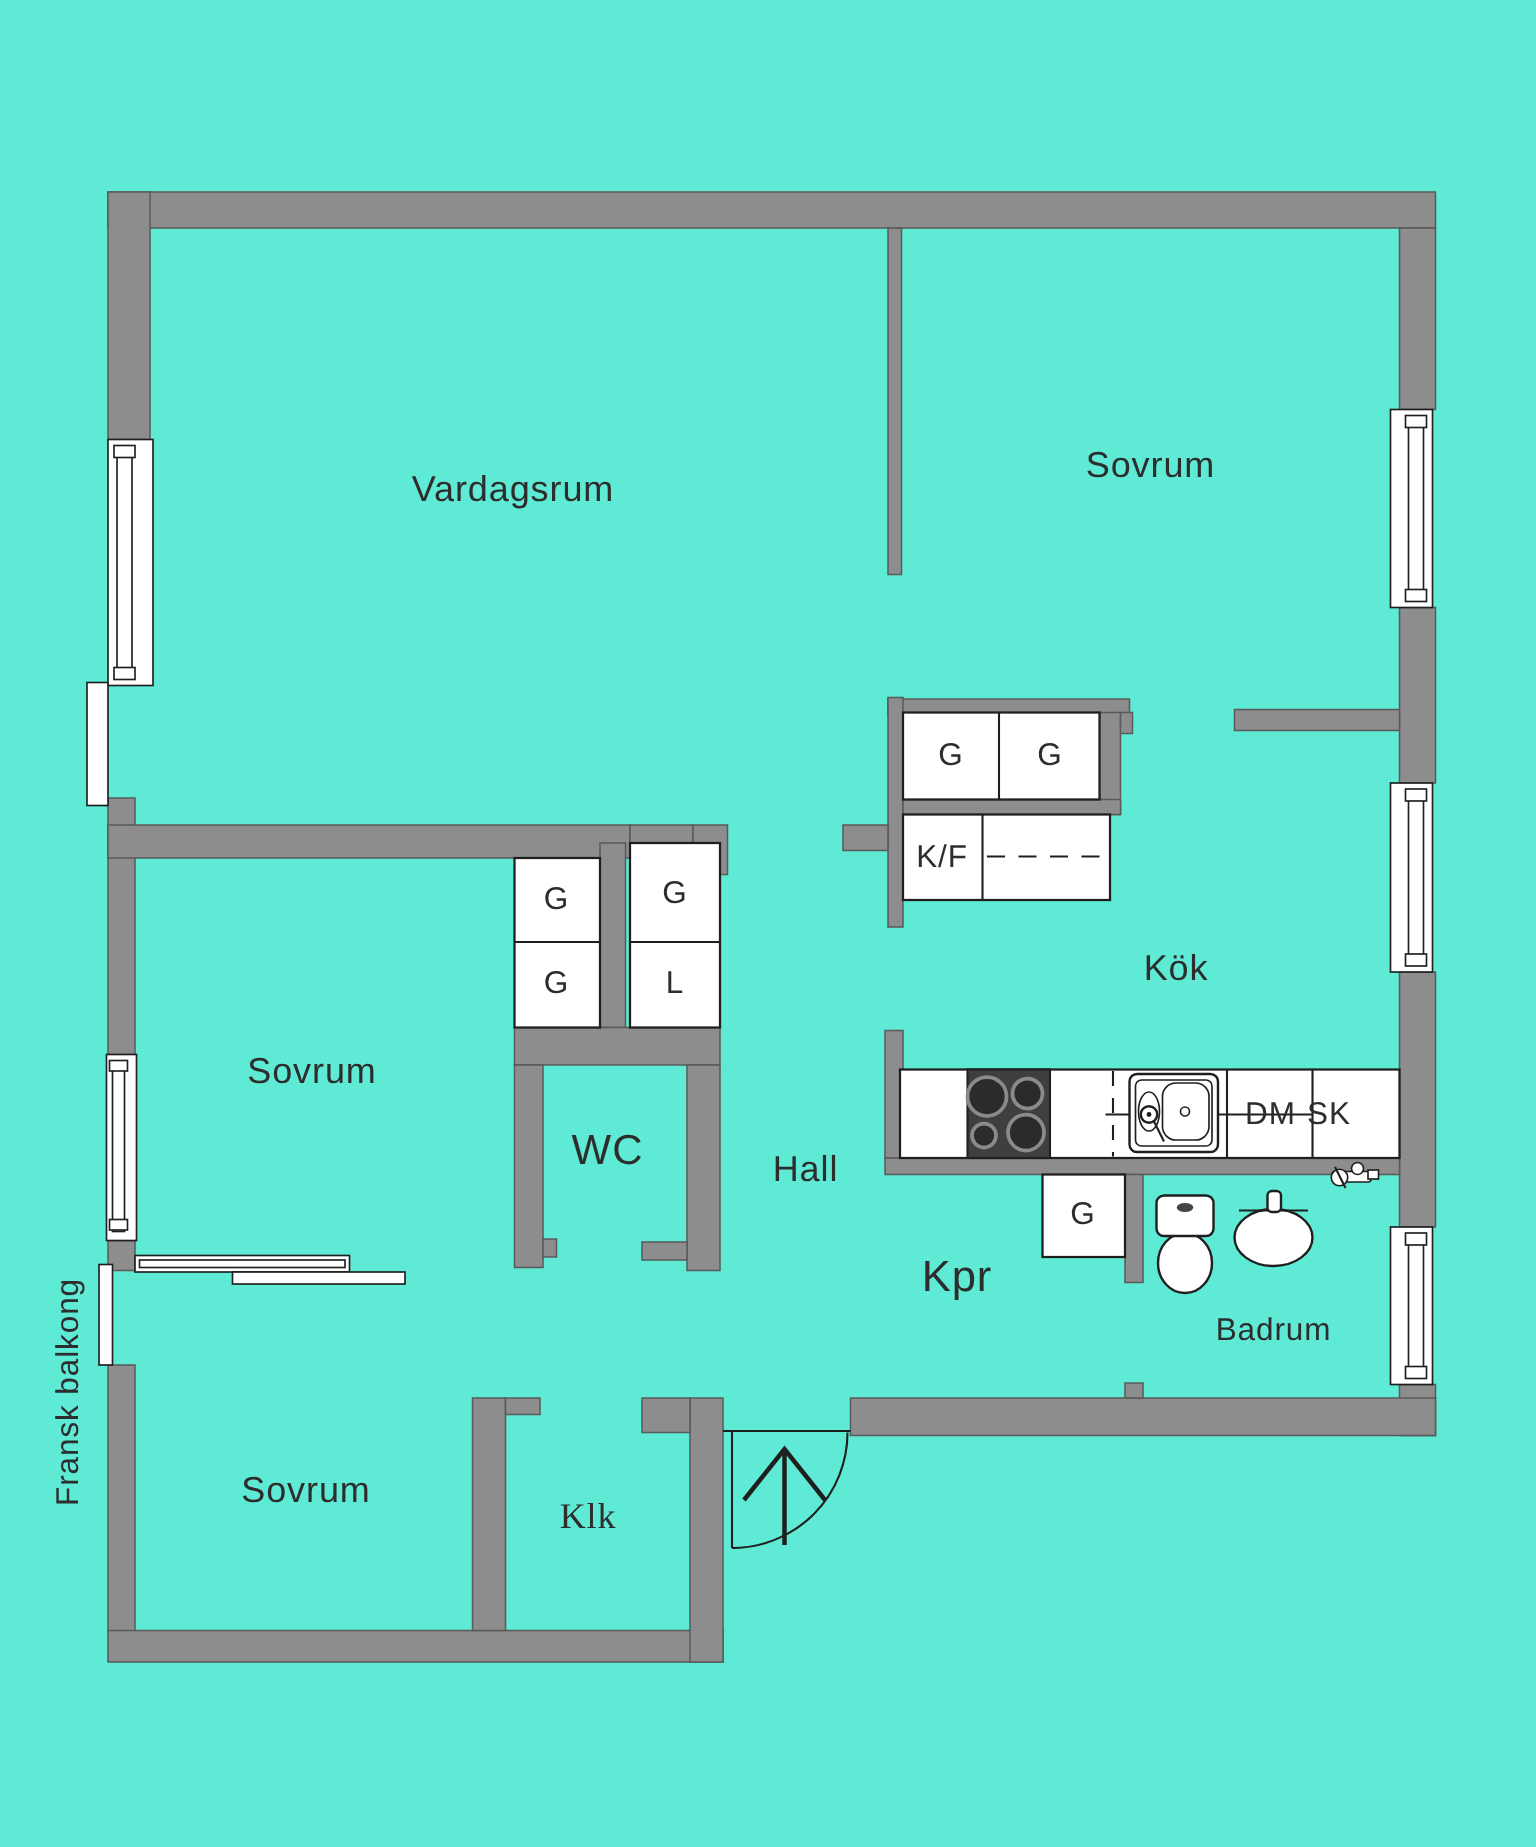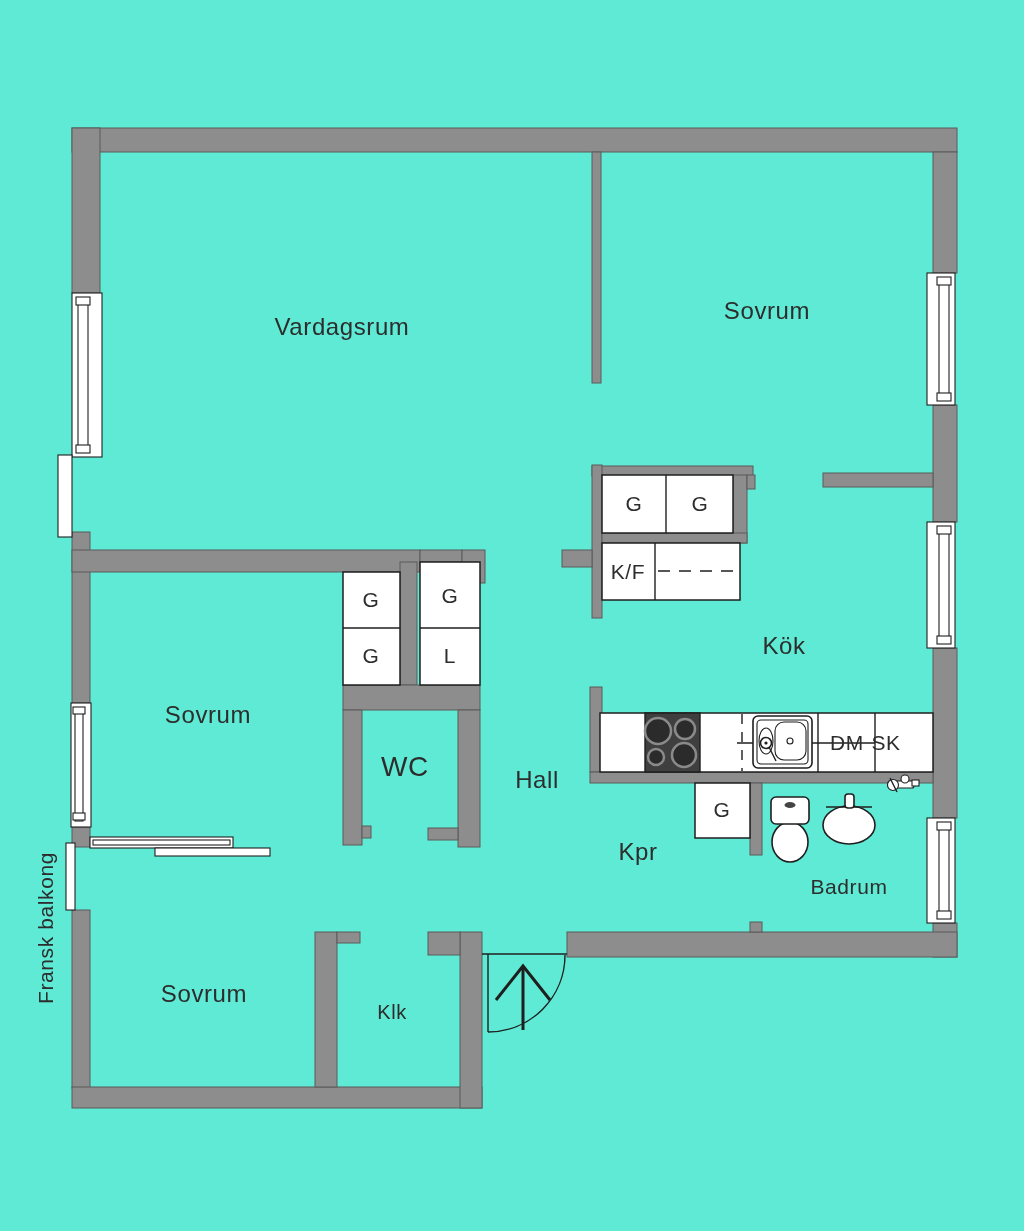--- a/index.html
+++ b/index.html
@@ -216,23 +216,23 @@
 </svg>
 
 <div id="labels-layer">
       <div class="label" style="left: 342px; top: 327px; font-size: 24px;">Vardagsrum</div>
       <div class="label" style="left: 767px; top: 311px; font-size: 24px;">Sovrum</div>
       <div class="label" style="left: 208px; top: 715px; font-size: 24px;">Sovrum</div>
       <div class="label" style="left: 204px; top: 994px; font-size: 24px;">Sovrum</div>
       <div class="label" style="left: 784px; top: 646px; font-size: 24px; text-align: right;">Kök</div>
       <div class="label" style="left: 537px; top: 736px; font-size: 24px; margin-top: 44px;">Hall</div>
       <div class="label" style="left: 405px; top: 767px; font-size: 28px;">WC</div>
-      <div class="label" style="left: 638px; top: 852px; font-size: 24px;">Kpr</div>
+      <div class="label" style="left: 638px; top: 852px; font-size: 29px;">Kpr</div>
       <div class="label" style="left: 849px; top: 887px; font-size: 21px;">Badrum</div>
-      <div class="label" style="left: 392px; top: 1012px; font-size: 20px;">Klk</div>
+      <div class="label" style="left: 392px; top: 1012px; font-size: 24px; font-family: Liberation Serif, serif;">Klk</div>
       <div class="label" style="left: 371px; top: 600px; font-size: 21px;">G</div>
       <div class="label" style="left: 371px; top: 656px; font-size: 21px;">G</div>
       <div class="label" style="left: 450px; top: 596px; font-size: 21px;">G</div>
       <div class="label" style="left: 450px; top: 656px; font-size: 21px;">L</div>
       <div class="label" style="left: 634px; top: 504px; font-size: 21px;">G</div>
       <div class="label" style="left: 700px; top: 504px; font-size: 21px;">G</div>
       <div class="label" style="left: 628px; top: 572px; font-size: 21px;">K/F</div>
       <div class="label" style="left: 722px; top: 810px; font-size: 21px;">G</div>
       <div class="label" style="left: 847px; top: 743px; font-size: 21px; text-align: center;">DM</div>
       <div class="label" style="left: 886px; top: 743px; font-size: 21px;">SK</div>

